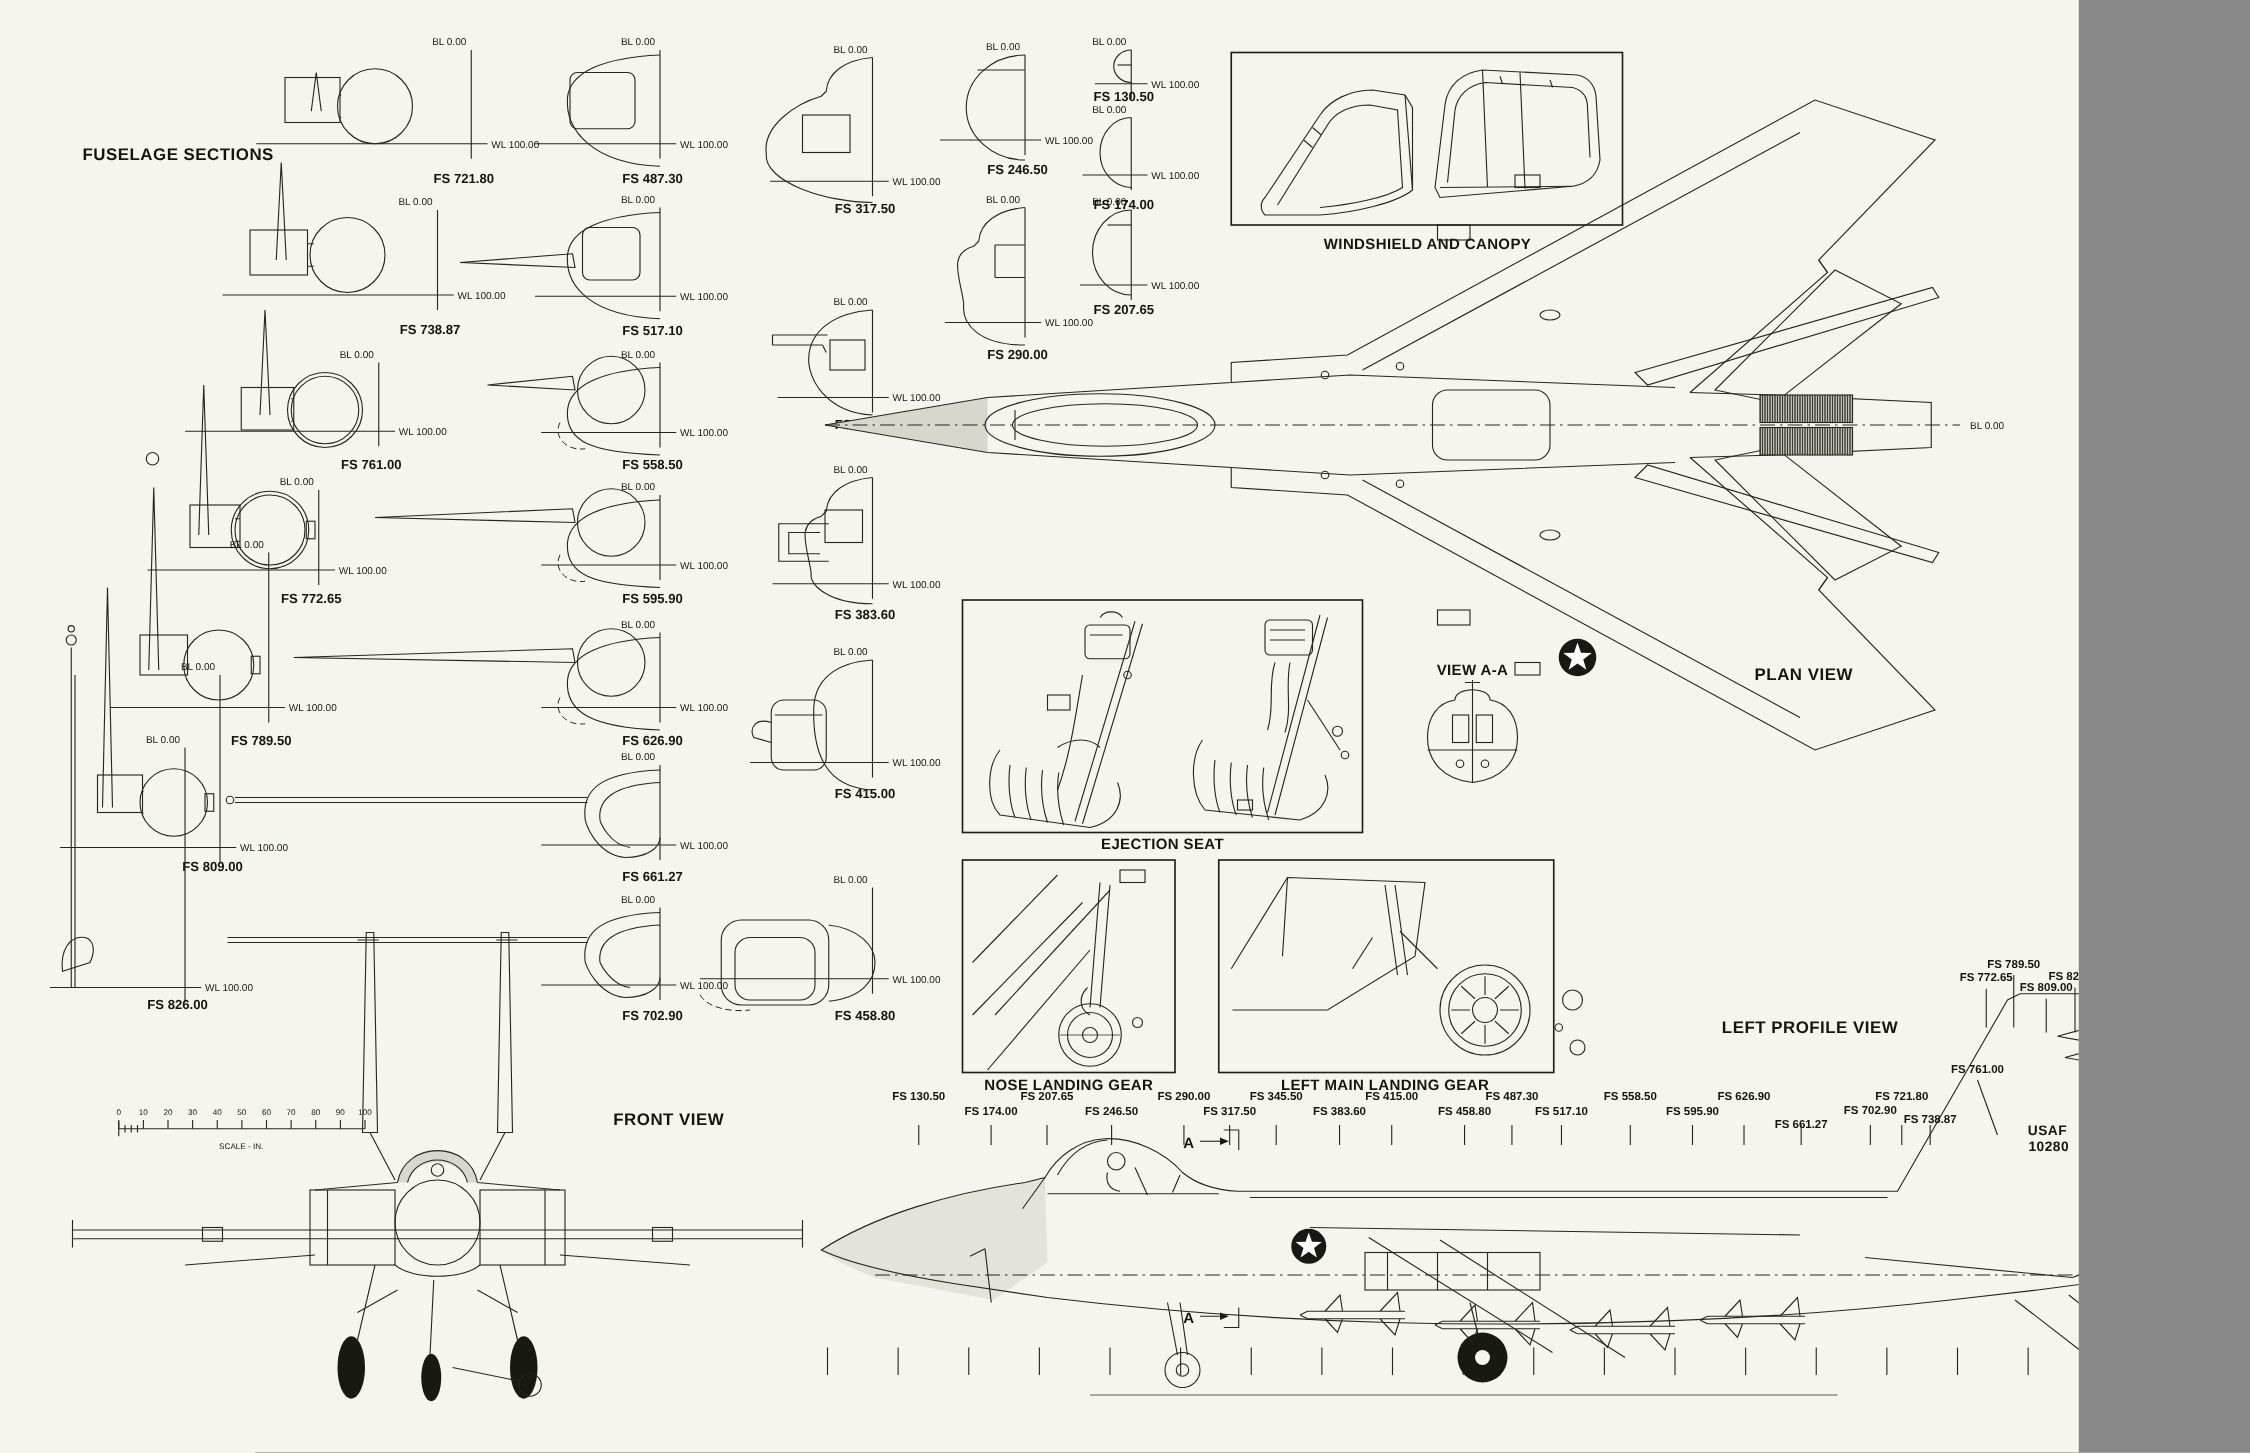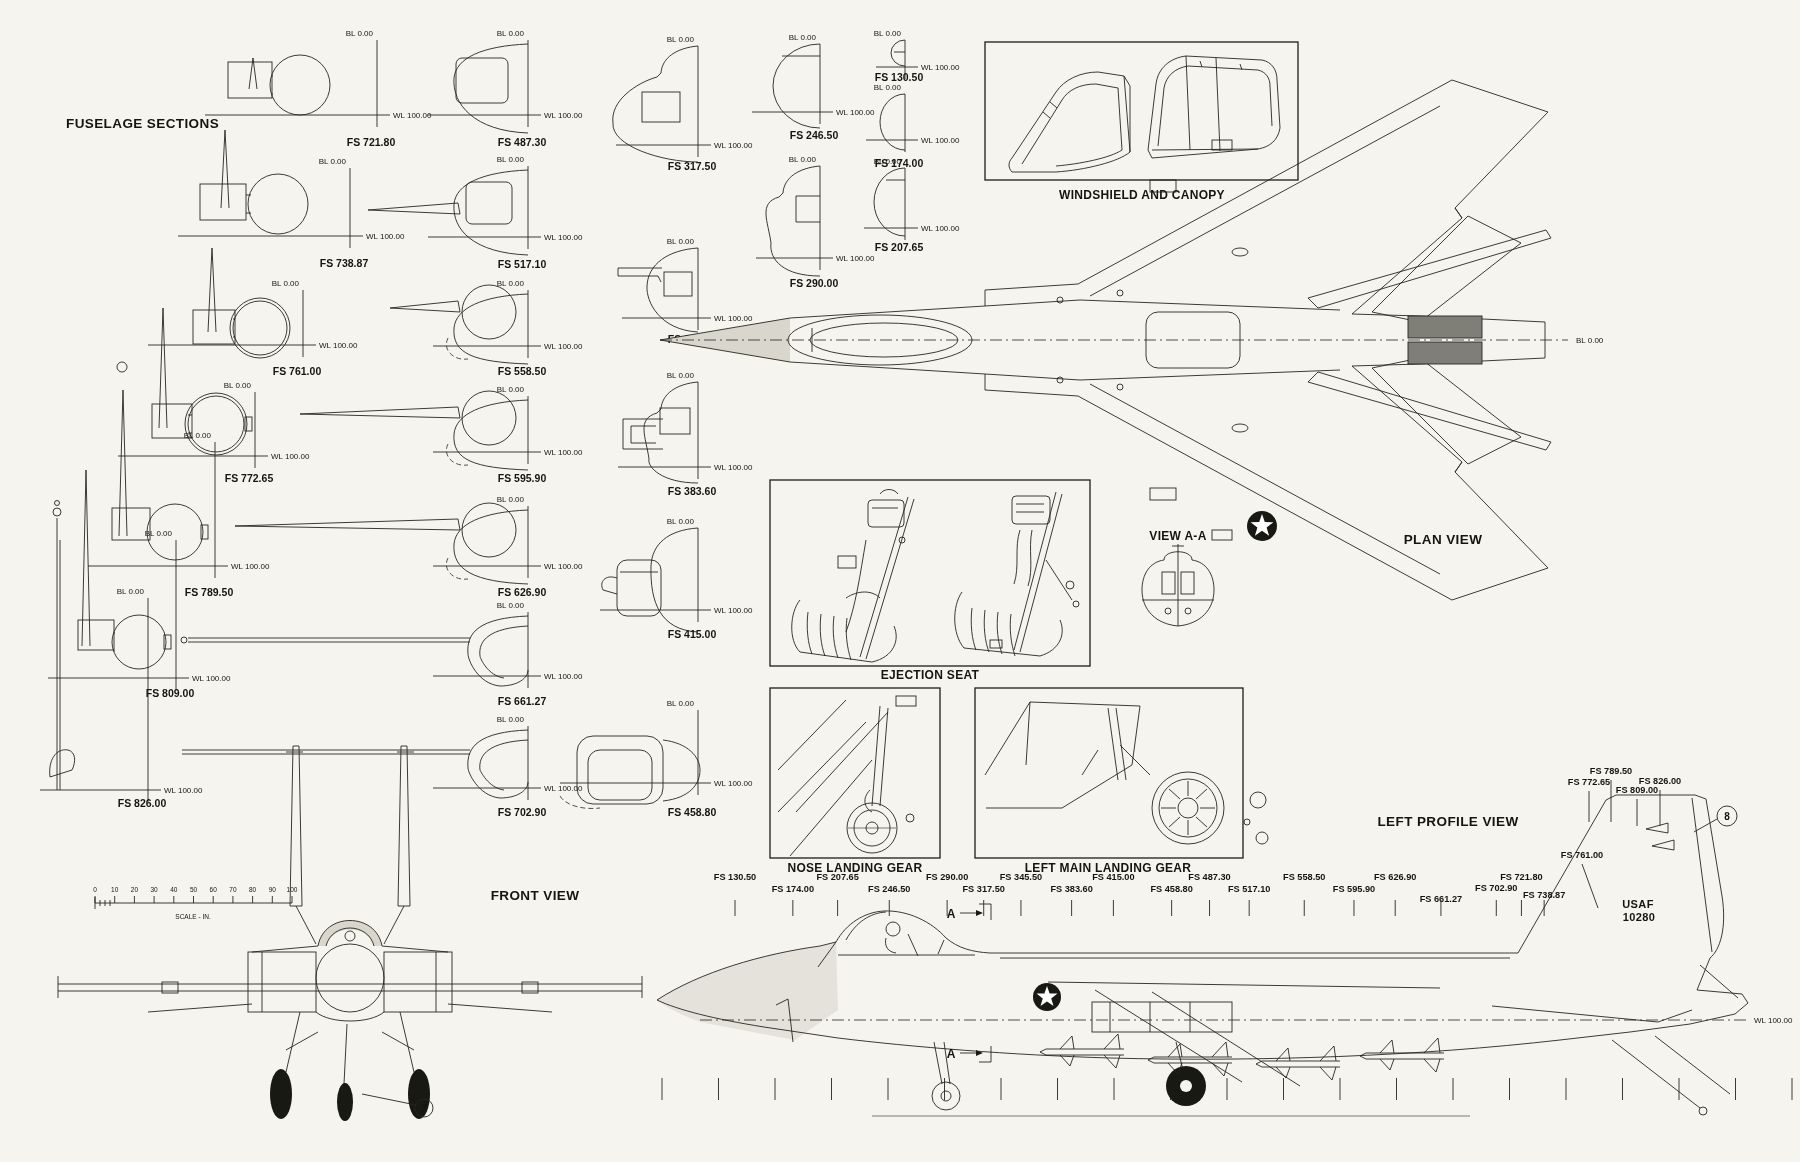--- a/index.html
+++ b/index.html
@@ -1,16 +1,16 @@
 <!DOCTYPE html>
 <html><head>
 <meta charset="utf-8">
 <style>
   html,body{margin:0;padding:0;background:#888;}
-  #page{position:relative;width:1800px;height:1162px;background:#f6f4ee;overflow:hidden;
+  #page{position:relative;width:1663px;height:1162px;background:#f6f4ee;overflow:hidden;
         font-family:"Liberation Sans",sans-serif;}
   svg{position:absolute;left:0;top:0;}
   .ln{fill:none;stroke:#26261f;stroke-width:.9;}
   .lnt{fill:none;stroke:#26261f;stroke-width:.6;}
   .box{fill:none;stroke:#1d1d18;stroke-width:1.3;}
   .dash{fill:none;stroke:#26261f;stroke-width:.8;stroke-dasharray:12 4 2 4;}
   .dsh2{fill:none;stroke:#26261f;stroke-width:.8;stroke-dasharray:5 3;}
   .shade{fill:#d9d6cd;stroke:none;}
   .dark{fill:#191914;stroke:none;}
   text{fill:#15150f;}

